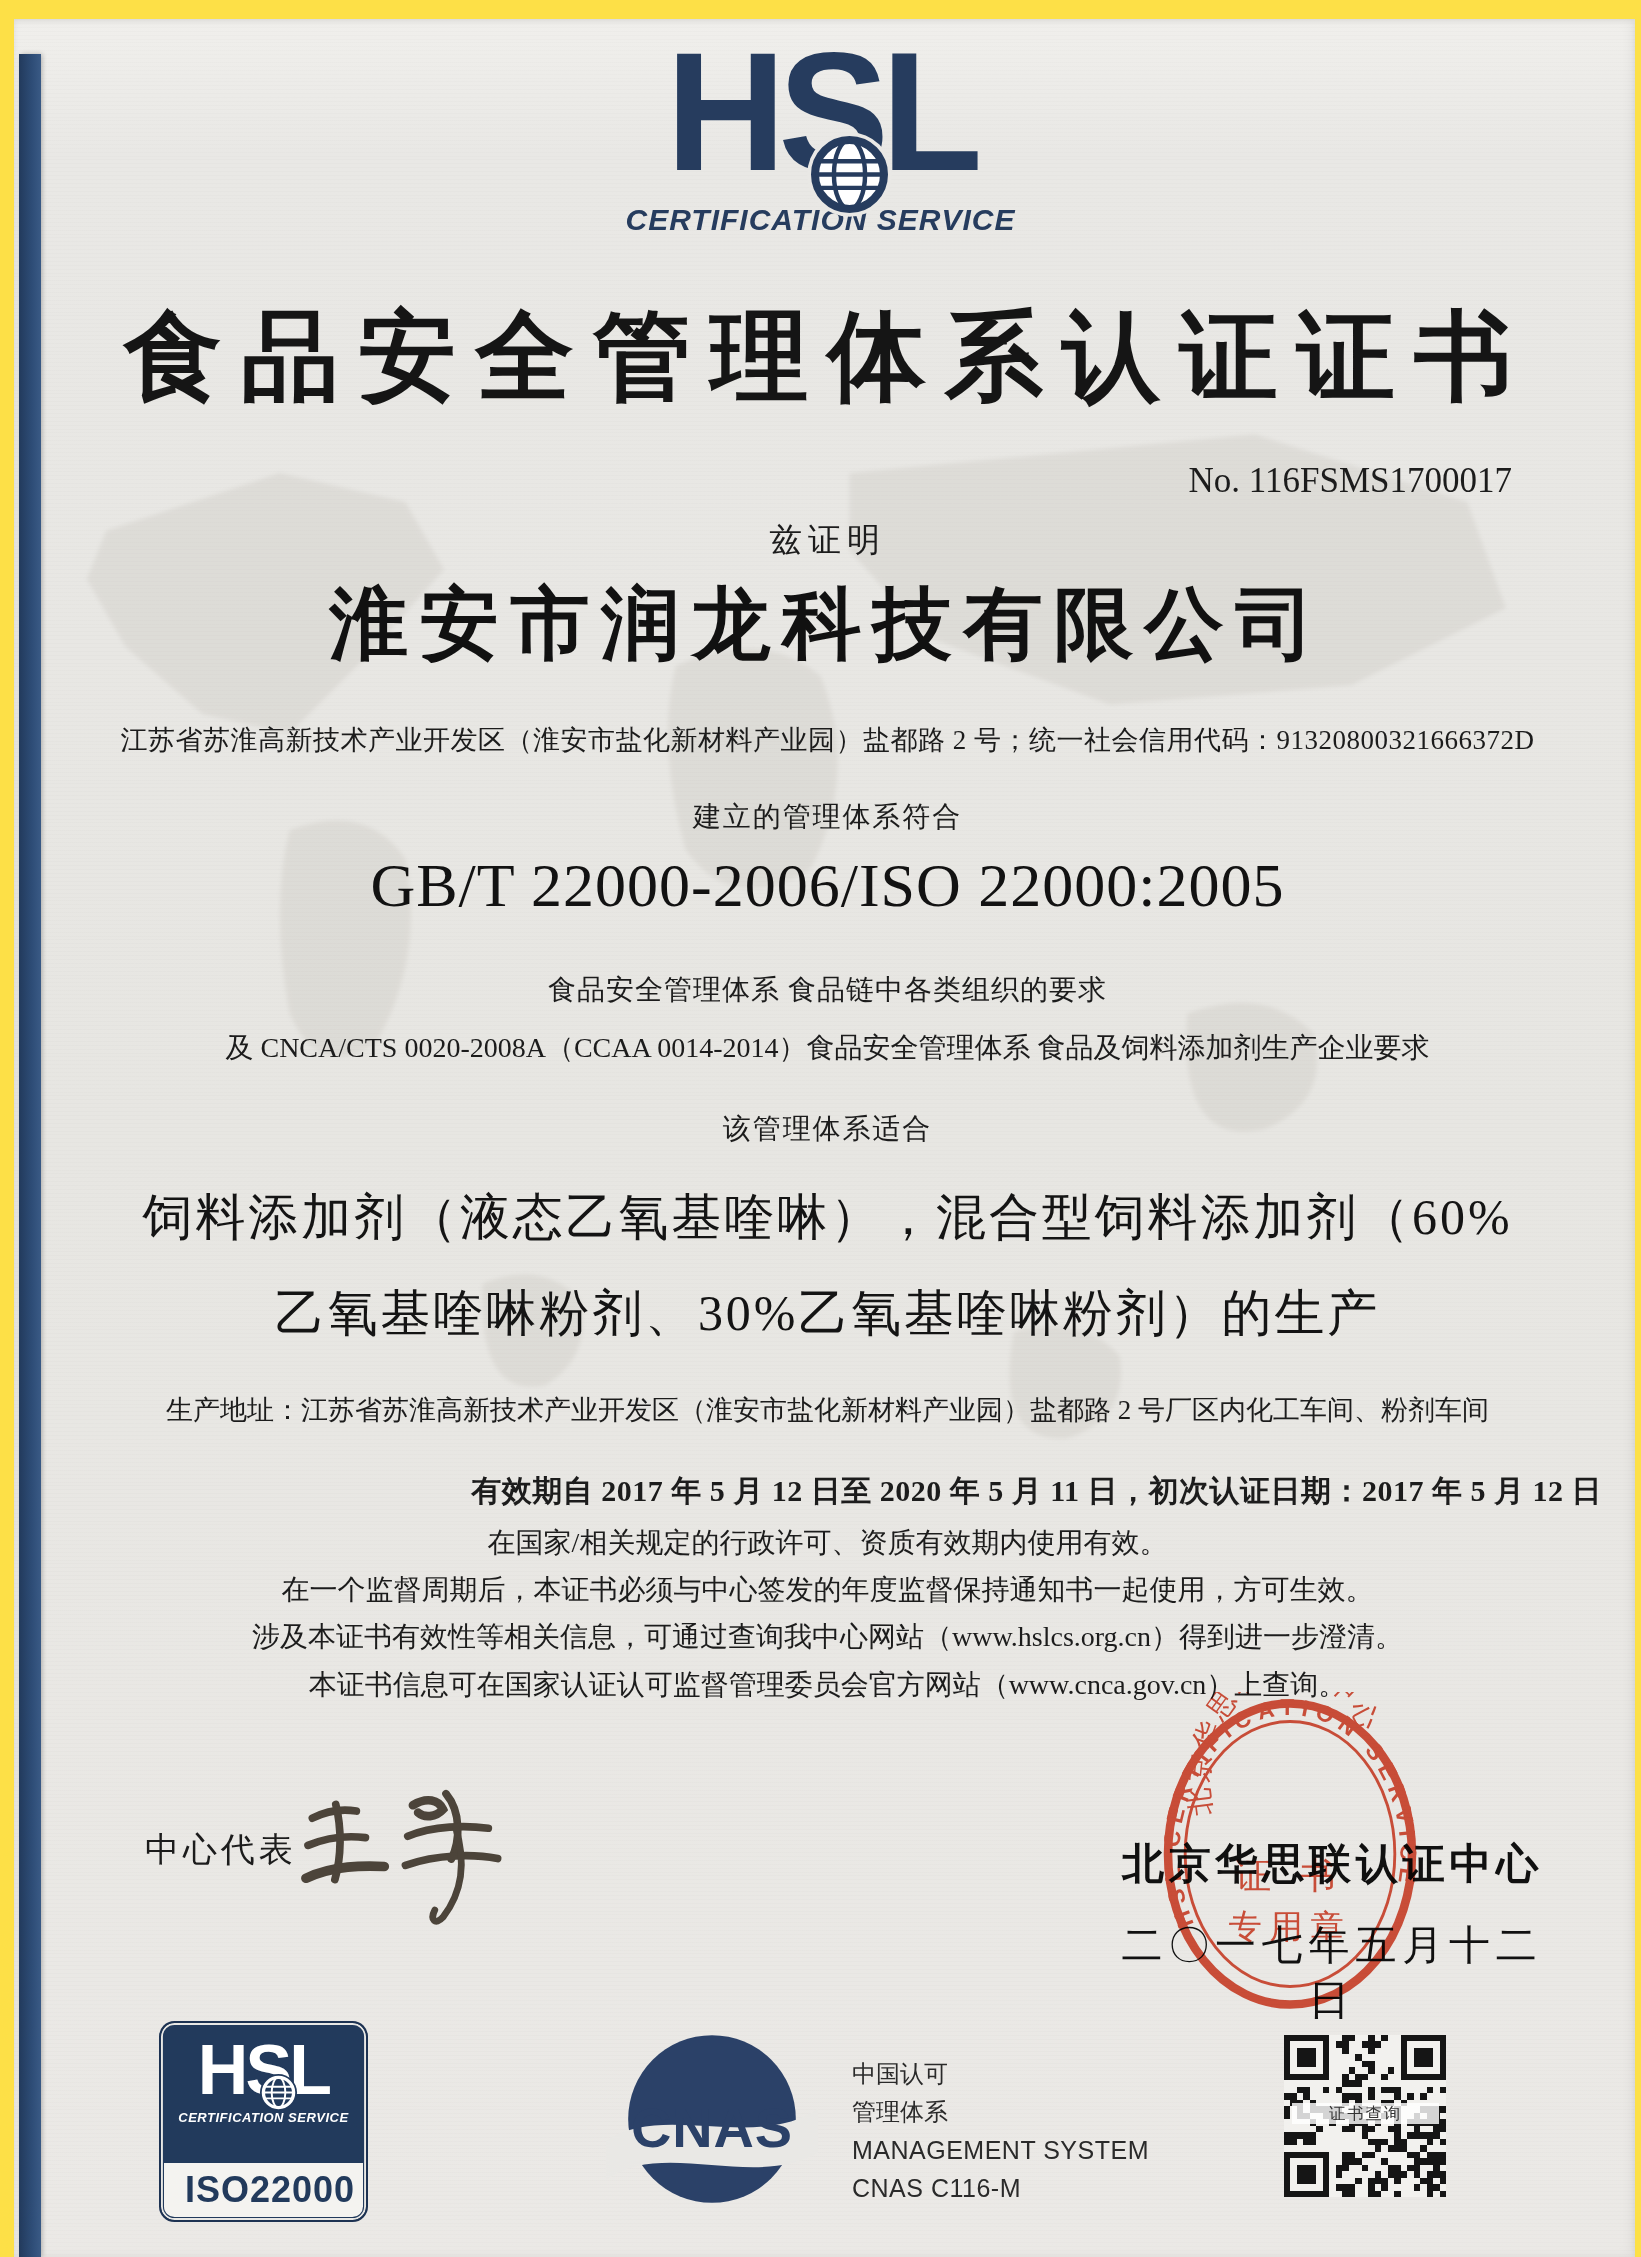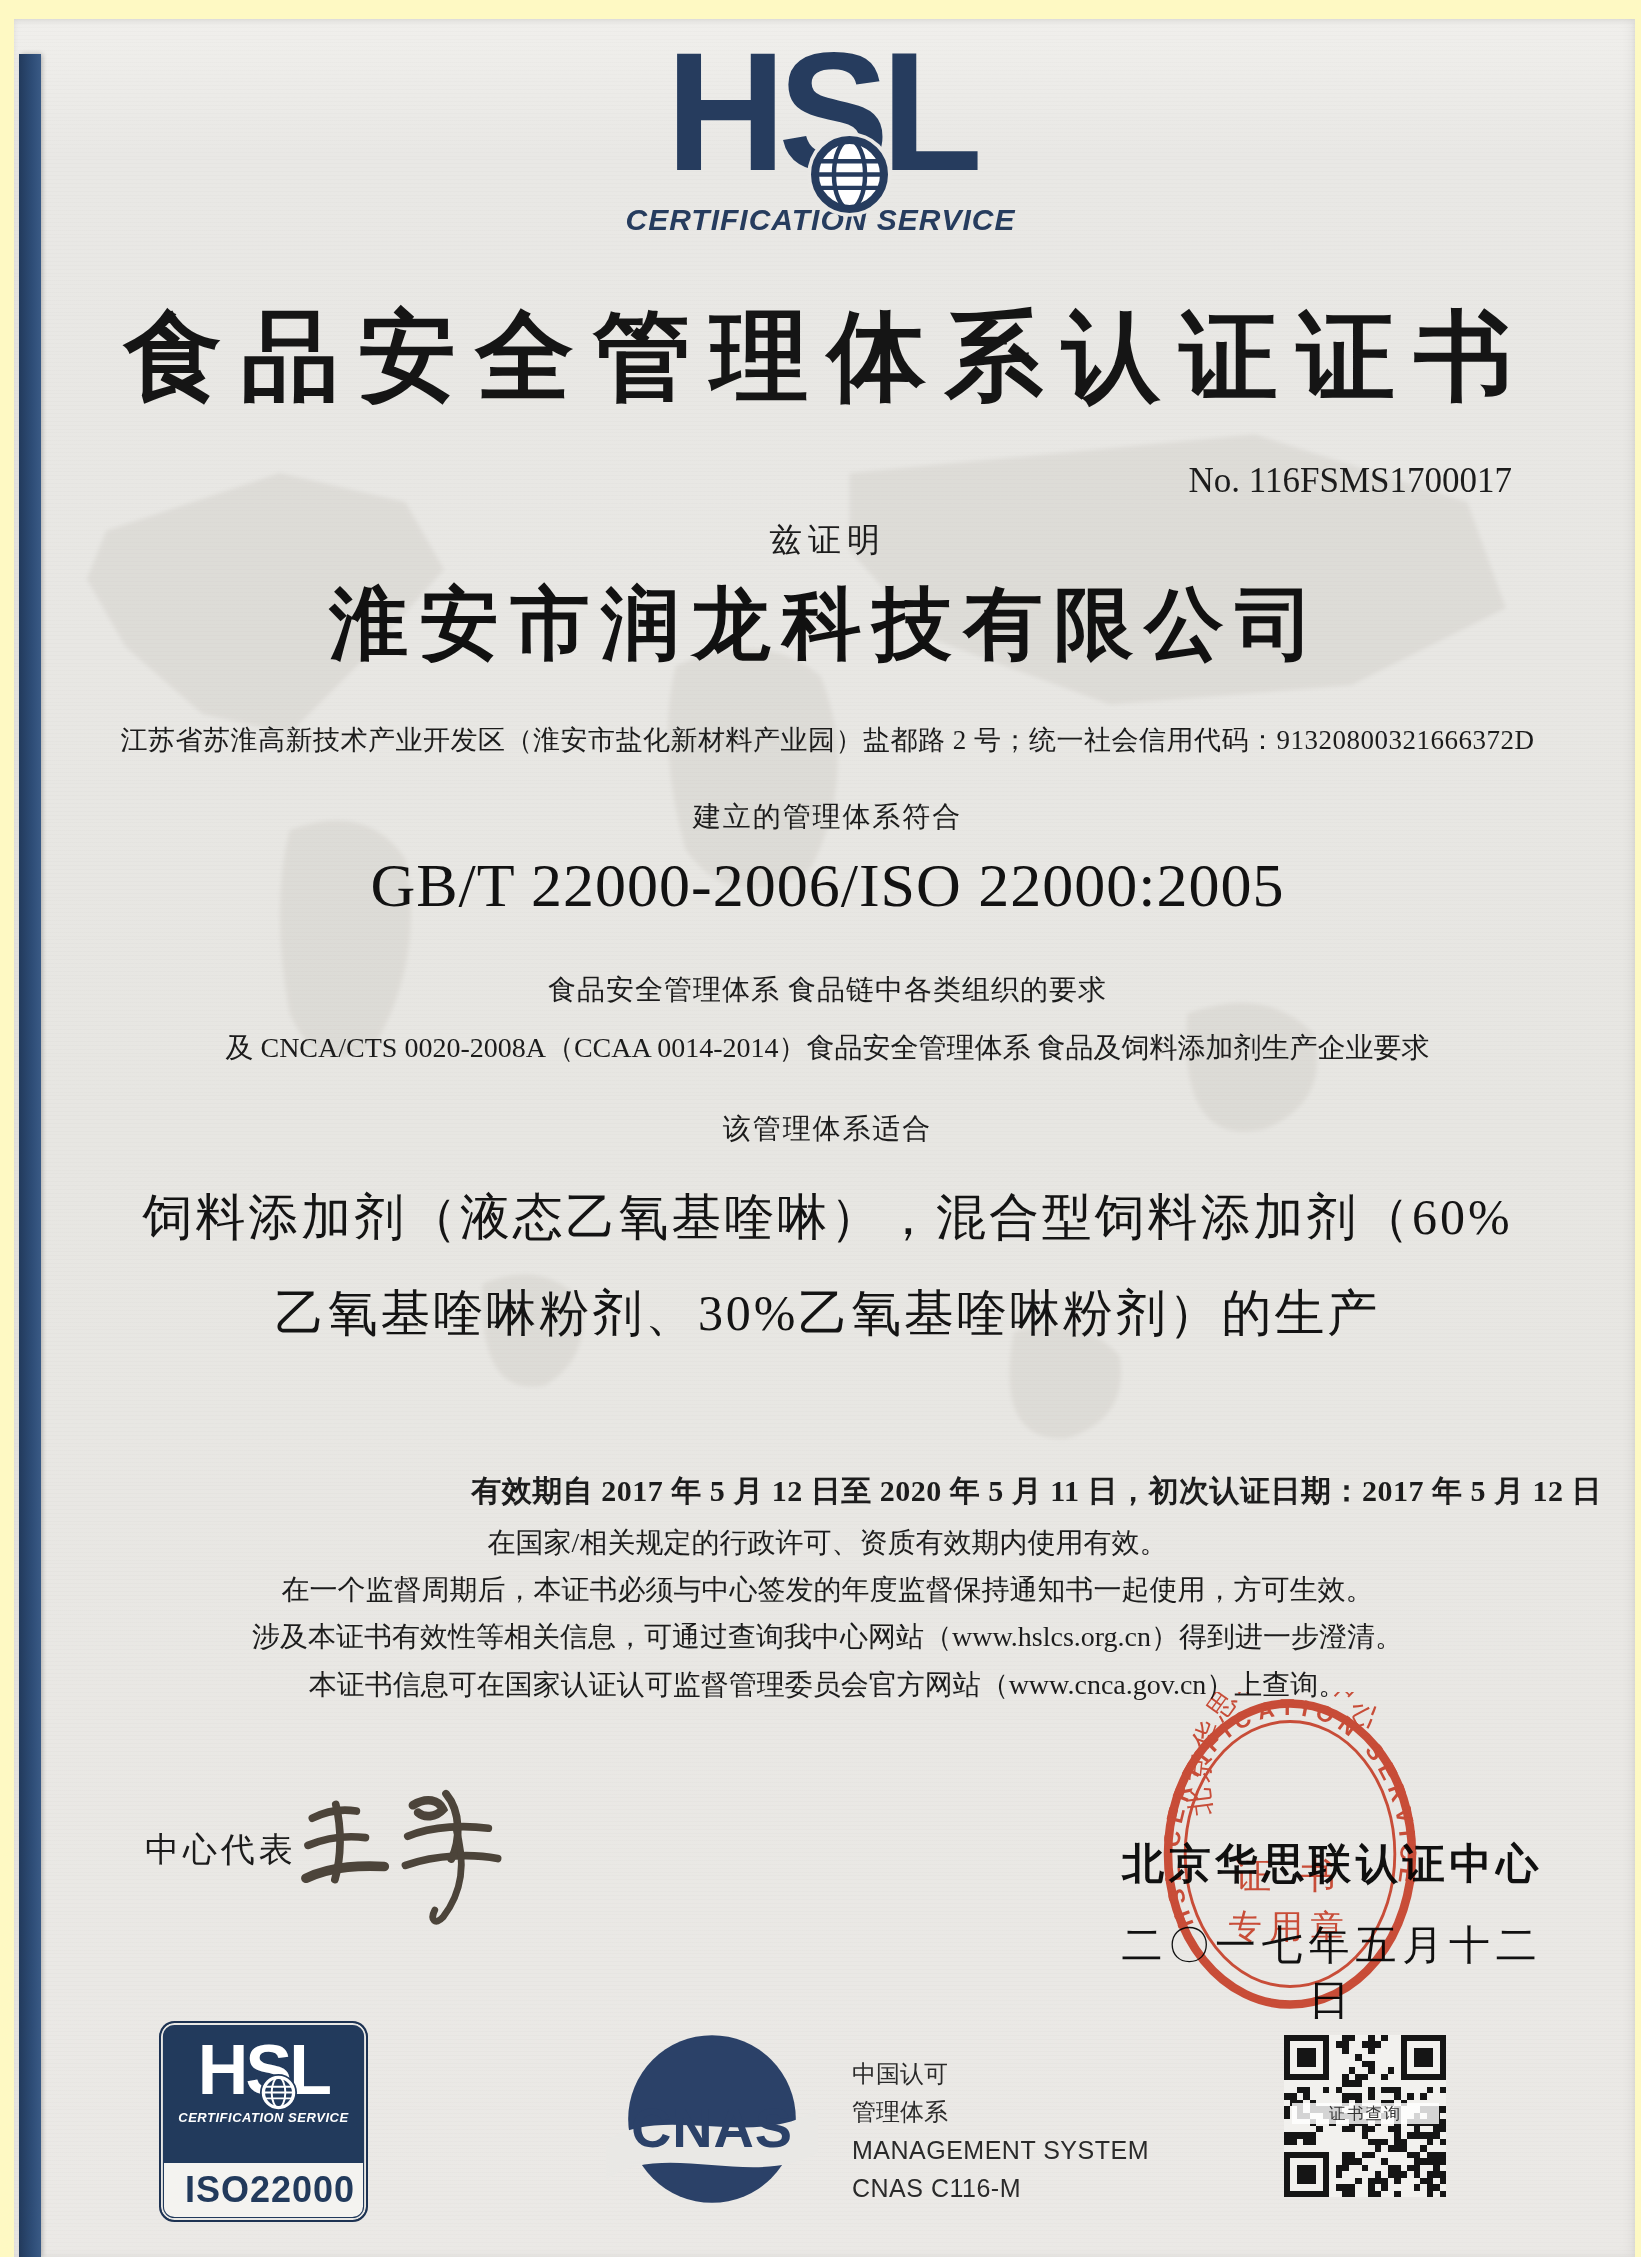--- a/index.html
+++ b/index.html
@@ -1,16 +1,16 @@
 <!DOCTYPE html>
 <html><head>
 <meta charset="utf-8">
 <style>
   html,body{margin:0;padding:0;background:#ffffff;}
-  #page{position:relative;width:1641px;height:2257px;background:#fef9c3;overflow:hidden;
+  #page{position:relative;width:1641px;height:2257px;background:#fde047;overflow:hidden;
         font-family:"Liberation Serif", serif;color:#1c1c1c;}
   
   #paper{position:absolute;left:13.5px;top:19.3px;right:5.8px;bottom:0;
          background:linear-gradient(180deg,#f0efec 0%,#e9e8e5 6%,#e7e6e2 50%,#ebe9e6 100%);
          box-shadow:inset -3.9px 0 11.6px rgba(0,0,0,.05), inset 0 1.9px 5.8px rgba(0,0,0,.06);}
   #paper:after{content:"";position:absolute;inset:0;pointer-events:none;
          background:repeating-linear-gradient(180deg, rgba(0,0,0,.012) 0 1px, transparent 1px 3.9px);}
   
   #spine{position:absolute;left:19.3px;top:54px;width:22px;bottom:0;
          background:linear-gradient(90deg,#223a5c,#2e4d77 60%,#3a5a85);box-shadow:1.9px 0 4.8px rgba(0,0,0,.25);}
@@ -112,20 +112,21 @@
   <div id="certify" class="abs center">兹证明</div>
   <div id="company" class="abs center">淮安市润龙科技有限公司</div>
   <div id="address" class="abs center">江苏省苏淮高新技术产业开发区（淮安市盐化新材料产业园）盐都路 2 号；统一社会信用代码：91320800321666372D</div>
   <div id="conform" class="abs center">建立的管理体系符合</div>
   <div id="standard" class="abs center">GB/T 22000-2006/ISO 22000:2005</div>
   <div id="desc1" class="abs center">食品安全管理体系 食品链中各类组织的要求</div>
   <div id="desc2" class="abs center">及 CNCA/CTS 0020-2008A（CCAA 0014-2014）食品安全管理体系 食品及饲料添加剂生产企业要求</div>
   <div id="scope-label" class="abs center">该管理体系适合</div>
   <div id="scope1" class="abs center">饲料添加剂（液态乙氧基喹啉），混合型饲料添加剂（60%</div>
   <div id="scope2" class="abs center">乙氧基喹啉粉剂、30%乙氧基喹啉粉剂）的生产</div>
+  <div id="production" class="abs center">生产地址：江苏省苏淮高新技术产业开发区（淮安市盐化新材料产业园）盐都路 2 号厂区内化工车间、粉剂车间</div>
   <div id="validity" class="abs center">有效期自 2017 年 5 月 12 日至 2020 年 5 月 11 日，初次认证日期：2017 年 5 月 12 日</div>
   <div id="note1" class="abs center note">在国家/相关规定的行政许可、资质有效期内使用有效。</div>
   <div id="note2" class="abs center note">在一个监督周期后，本证书必须与中心签发的年度监督保持通知书一起使用，方可生效。</div>
   <div id="note3" class="abs center note">涉及本证书有效性等相关信息，可通过查询我中心网站（www.hslcs.org.cn）得到进一步澄清。</div>
   <div id="note4" class="abs center note">本证书信息可在国家认证认可监督管理委员会官方网站（www.cnca.gov.cn）上查询。</div>
 
   <div id="rep-label" class="abs">中心代表</div>
   <svg id="signature" class="abs" viewBox="0 0 240 160" aria-label="王峰">
     <g fill="none" stroke="#4c443a" stroke-linecap="round" stroke-width="8">
       <path d="M30,38 C48,30 62,30 76,33"></path>

